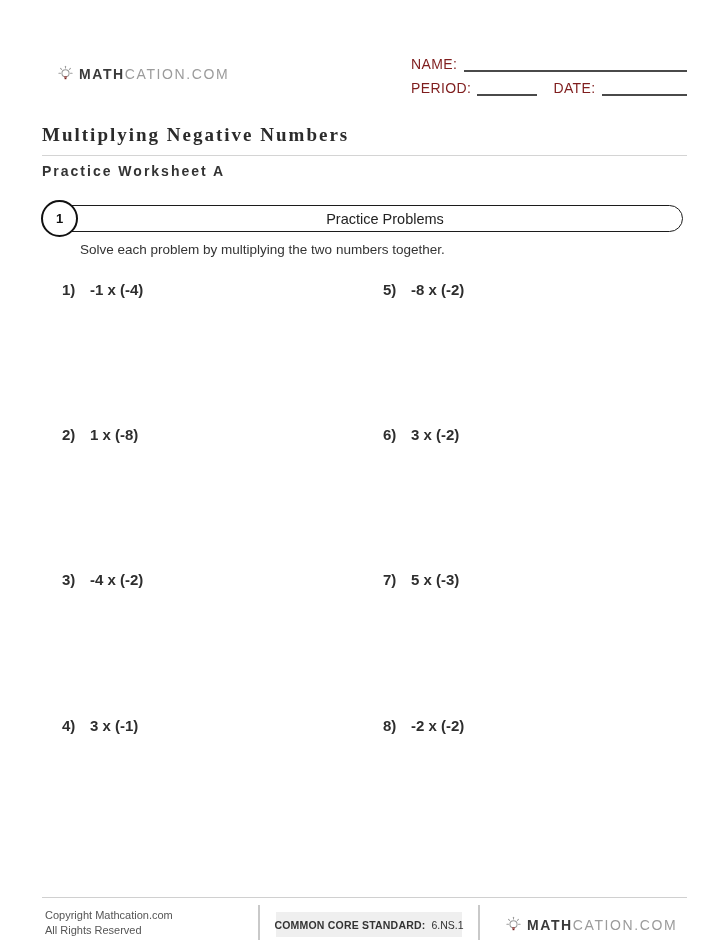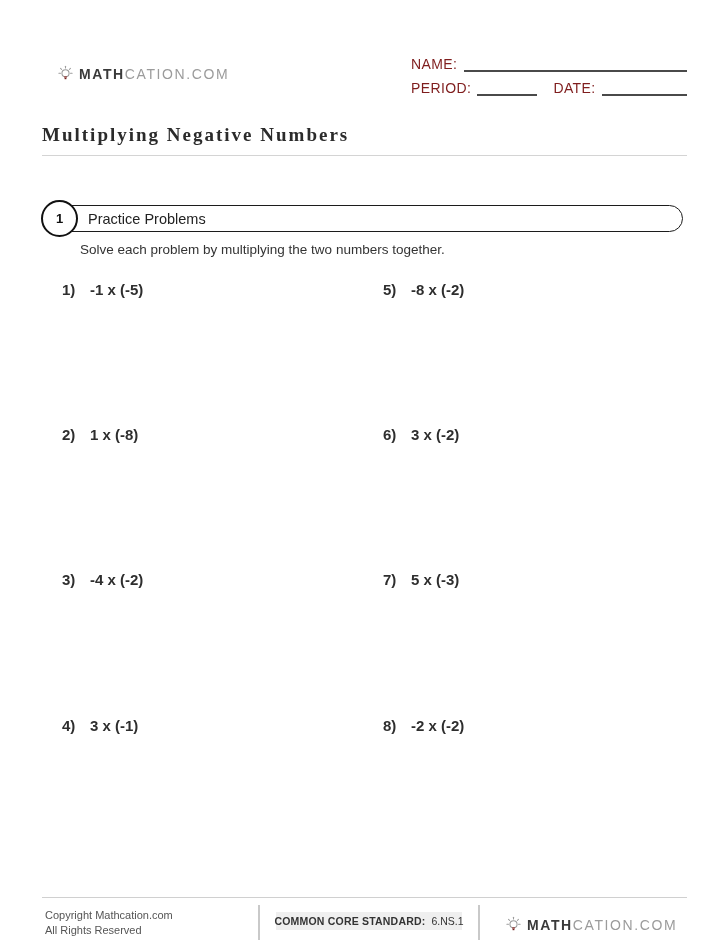--- a/index.html
+++ b/index.html
@@ -24,37 +24,37 @@
   .line-period{width:60px;margin-left:6px;}
   .line-date{flex:1;margin-left:6px;}
   .lbl-date{margin-left:16px;}
 
   
   .title{position:absolute;left:42px;top:96px;font-size:19px;font-weight:bold;letter-spacing:2px;color:#2b2b2b;font-family:Liberation Serif, serif;}
   .title-rule{position:absolute;left:42px;width:645px;top:127px;border-top:1px solid #d4d4d4;}
   .subtitle{position:absolute;left:42px;top:135px;font-size:14px;font-weight:bold;letter-spacing:2px;color:#333;}
 
   
-  .pill{position:absolute;left:45px;top:177px;width:638px;height:27px;border:1.5px solid #1c1c1c;border-radius:16px;display:flex;align-items:center;box-sizing:border-box;padding-left:42px;background:#fff;}
+  .pill{position:absolute;left:45px;top:177px;width:638px;height:27px;border:1.5px solid #1c1c1c;border-radius:16px;display:flex;align-items:center;box-sizing:border-box;padding-left:42px;background:#fff;justify-content:center;}
   .pill .pill-label{font-size:14.5px;color:#222;}
   .circle-num{position:absolute;left:41px;top:172px;width:37px;height:37px;border:2.5px solid #111;border-radius:50%;background:#fff;box-sizing:border-box;display:flex;align-items:center;justify-content:center;font-weight:bold;font-size:13px;color:#111;}
   .instruction{position:absolute;left:80px;top:214px;font-size:13.5px;font-weight:normal;color:#333;}
 
   
   .problem{position:absolute;display:flex;font-size:15px;font-weight:600;color:#2e2e2e;}
   .problem .pnum{width:17px;}
   .problem .pexpr{margin-left:11px;white-space:nowrap;}
 
   
   .footer-rule{position:absolute;left:42px;width:645px;top:869px;border-top:1px solid #d0d0d0;}
   .copyright{position:absolute;left:45px;top:880px;font-size:11px;line-height:1.35;color:#555;}
   .vdiv{position:absolute;top:877px;height:35px;width:2px;background:#c9c9c9;}
   .vdiv-1{left:258px;}
   .vdiv-2{left:478px;}
-  .ccs-box{position:absolute;left:276px;top:884px;width:186px;height:18px;background:#efefef;display:flex;align-items:center;justify-content:center;gap:6px;white-space:nowrap;}
+  .ccs-box{position:absolute;left:276px;top:884px;width:186px;height:25px;background:#efefef;display:flex;align-items:center;justify-content:center;gap:6px;white-space:nowrap;}
   .ccs-box .ccs-label{font-size:10.5px;font-weight:bold;color:#333;letter-spacing:.2px;}
   .ccs-box .ccs-value{font-size:10.5px;color:#333;}
   .logo-bottom{left:505px;top:888px;}
 </style>
 </head>
 <body>
 
 <div class="page">
 
   <div class="logo logo-top">
@@ -79,30 +79,31 @@
   </div>
   <div class="fieldrow row-pd">
     <span class="lbl">PERIOD:</span>
     <span class="line line-period"></span>
     <span class="lbl lbl-date">DATE:</span>
     <span class="line line-date"></span>
   </div>
 
   <div class="title">Multiplying Negative Numbers</div>
   <div class="title-rule"></div>
+  <div class="subtitle">Practice Worksheet A</div>
 
   <div class="pill">
     <span class="pill-label">Practice Problems</span>
   </div>
   <div class="circle-num">1</div>
   <div class="instruction">Solve each problem by multiplying the two numbers together.</div>
 
   <div class="problem" style="left:62px;top:253px;">
     <span class="pnum">1)</span>
-    <span class="pexpr">-1 x (-5)</span>
+    <span class="pexpr">-1 x (-4)</span>
   </div>
   <div class="problem" style="left:62px;top:398px;">
     <span class="pnum">2)</span>
     <span class="pexpr">1 x (-8)</span>
   </div>
   <div class="problem" style="left:62px;top:543px;">
     <span class="pnum">3)</span>
     <span class="pexpr">-4 x (-2)</span>
   </div>
   <div class="problem" style="left:62px;top:689px;">

